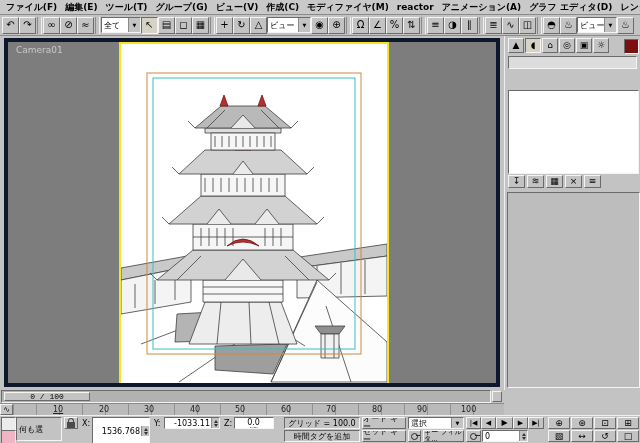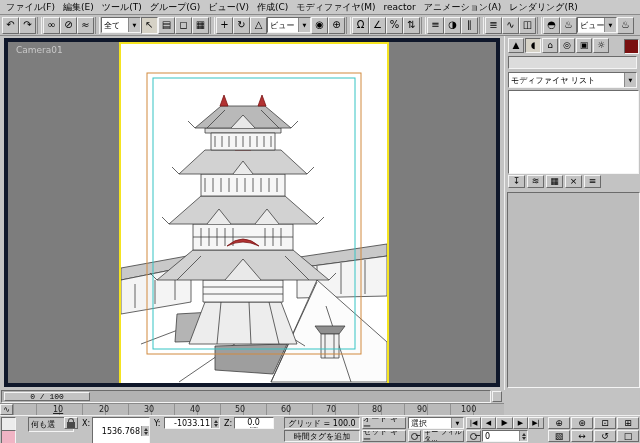--- a/index.html
+++ b/index.html
@@ -13,21 +13,21 @@
        font-size:9px;line-height:1;cursor:default;overflow:hidden;}
   .btn.pressed{border-color:#6b6b6b #f4f4f4 #f4f4f4 #6b6b6b;background:#d6d2c6;}
   .field{background:#ffffff;box-sizing:border-box;display:flex;align-items:center;
          font-size:8px;overflow:hidden;white-space:nowrap;}
   .grayfield{background:#c3c3c3;box-sizing:border-box;display:flex;align-items:center;
          font-size:8px;overflow:hidden;white-space:nowrap;}
   
   .menubar{position:absolute;top:0;left:0;width:640px;height:15px;background:#c9c9c9;
            border-bottom:1px solid #8a8a8a;display:flex;align-items:center;
            padding:0 2px;box-sizing:border-box;white-space:nowrap;overflow:hidden;}
-  .menu-item{padding:0 4px;font-size:9px;}
+  .menu-item{padding:0 4px;font-size:9px;font-weight:bold;}
   
   .toolbar{position:absolute;top:15px;left:0;width:640px;height:21px;background:#c3c3c3;
            border-bottom:1px solid #8a8a8a;display:flex;align-items:center;
            padding:0 2px;box-sizing:border-box;overflow:hidden;}
   .tb{width:17px;height:17px;flex:0 0 auto;font-size:10px;}
   .tsep{width:3px;height:17px;border-left:1px solid #8a8a8a;border-right:1px solid #efefef;
         margin:0 1px;flex:0 0 auto;}
   .combo{height:16px;background:#fff;border:1px solid;border-color:#6b6b6b #f4f4f4 #f4f4f4 #6b6b6b;
          display:flex;align-items:center;box-sizing:border-box;flex:0 0 auto;}
   .combo .cval{flex:1;font-size:8px;padding:0 2px;overflow:hidden;white-space:nowrap;}
@@ -79,20 +79,21 @@
   <div class="menubar">
     <span class="menu-item">ファイル(F)</span>
     <span class="menu-item">編集(E)</span>
     <span class="menu-item">ツール(T)</span>
     <span class="menu-item">グループ(G)</span>
     <span class="menu-item">ビュー(V)</span>
     <span class="menu-item">作成(C)</span>
     <span class="menu-item">モディファイヤ(M)</span>
     <span class="menu-item">reactor</span>
     <span class="menu-item">アニメーション(A)</span>
+    <span class="menu-item">グラフ エディタ(D)</span>
     <span class="menu-item">レンダリング(R)</span>
 
   </div>
 
   <div class="toolbar">
     <div class="btn tb">
         <span>↶</span>
       </div>
     <div class="btn tb">
         <span>↷</span>
@@ -276,24 +277,20 @@
       </div>
     <div class="btn tab abs" style="left:88px;top:2px;">
         <span>☼</span>
       </div>
     <div class="abs sunken swatch" style="left:119px;top:3px;width:13px;height:13px;"></div>
 
     <div class="abs sunken field" style="left:3px;top:20px;width:129px;height:13px;background:#dcdcdc;">
       <span></span>
     </div>
 
-    <div class="abs combo" style="left:3px;top:36px;width:129px;">
-      <span class="cval">モディファイヤ リスト</span>
-      <span class="dropbtn">▼</span>
-    </div>
 
     <div class="abs sunken" style="left:3px;top:54px;width:129px;height:82px;background:#ffffff;"></div>
 
     <div class="btn abs" style="left:3px;top:139px;width:17px;height:13px;">
         <span>↧</span>
       </div>
     <div class="btn abs" style="left:22px;top:139px;width:17px;height:13px;">
         <span>≋</span>
       </div>
     <div class="btn abs" style="left:41px;top:139px;width:17px;height:13px;">
@@ -333,21 +330,21 @@
       <span class="tick" style="left:359px;">80</span>
       <span class="tick" style="left:404px;">90</span>
       <span class="tick" style="left:448px;">100</span>
     </div>
   </div>
 
   <div class="statusbar">
     <div class="abs sunken" style="left:1px;top:1px;width:13px;height:12px;background:#ececec;"></div>
     <div class="abs sunken" style="left:1px;top:14px;width:13px;height:12px;background:#f0b4c4;"></div>
 
-    <div class="abs sunken grayfield" style="left:16px;top:1px;width:46px;height:15px;padding-left:2px;margin-left:12px;">
+    <div class="abs sunken grayfield" style="left:16px;top:1px;width:46px;height:24px;padding-left:2px;">
       <span>何も選</span>
     </div>
     <div class="btn abs" style="left:64px;top:1px;width:14px;height:12px;">
       <span class="lockicon"></span>
     </div>
     <span class="abs lbl" style="left:82px;top:3px;">X:</span>
     <div class="abs sunken field" style="left:92px;top:1px;width:58px;height:28px;">
       <span style="flex:1;text-align:right;padding-right:1px;">1536.768</span>
       <span class="spin">
           <i class="up"></i>

